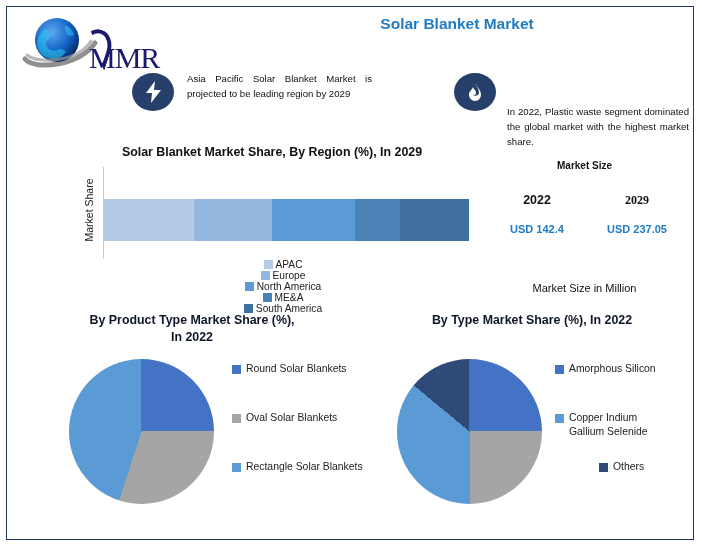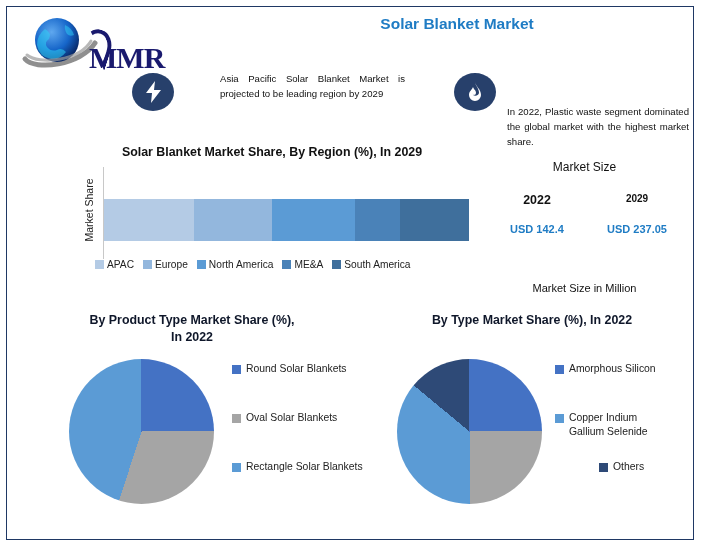--- a/index.html
+++ b/index.html
@@ -2,46 +2,46 @@
 <html><head>
 <meta charset="utf-8">
 <style>
   html,body{margin:0;padding:0;background:#ffffff;}
   body{width:702px;height:548px;font-family:"Liberation Sans",sans-serif;-webkit-font-smoothing:antialiased;}
   #card{position:absolute;left:6px;top:6px;width:688px;height:534px;border:1.5px solid #1f3864;box-sizing:border-box;background:#fff;}
   .abs{position:absolute;}
 
   
   #logo{left:14px;top:8px;width:150px;height:62px;}
-  #logo .mmr{position:absolute;left:68px;top:26px;font-family:"Liberation Serif",serif;font-weight:bold;font-size:30px;color:#1a1a6e;letter-spacing:-1px;}
+  #logo .mmr{position:absolute;left:68px;top:26px;font-family:"Liberation Serif",serif;font-weight:normal;font-size:30px;color:#1a1a6e;letter-spacing:-1px;}
   #logo .q-tail{position:absolute;left:60px;top:14px;width:22px;height:30px;border:4px solid #1a1a6e;border-radius:50% 50% 0 50%;border-left-color:transparent;border-bottom-color:transparent;transform:rotate(18deg);}
   #title{left:300px;top:8px;width:300px;text-align:center;font-size:15.5px;font-weight:bold;color:#1f7cc4;}
 
   .badge{border-radius:50%;background:#27406b;display:flex;align-items:center;justify-content:center;}
   #badge1{left:125px;top:66px;width:42px;height:38px;}
   #badge2{left:447px;top:66px;width:42px;height:38px;}
-  #note1{left:180px;top:64px;width:185px;font-size:9.6px;color:#111;line-height:15px;text-align:justify;margin-left:33px;}
+  #note1{left:180px;top:64px;width:185px;font-size:9.6px;color:#111;line-height:15px;text-align:justify;}
   #note2{left:500px;top:56px;width:182px;font-size:9.6px;color:#111;line-height:15px;text-align:justify;margin-top:41px;}
 
   
   #barTitle{left:60px;top:138px;width:410px;text-align:center;font-size:12.4px;font-weight:bold;color:#111;}
   #yLabel{left:55px;top:170px;width:90px;height:20px;transform:rotate(-90deg);transform-origin:left top;
           text-align:center;font-size:10.5px;color:#222;}
   #yLabel{left:76px;top:248px;}
   #axis{left:96px;top:160px;width:1px;height:92px;background:#c8c8c8;}
   #barWrap{left:97px;top:192px;width:365px;height:42px;display:flex;}
   #barWrap div{height:100%;}
-  #barLegend{left:88px;top:252px;width:385px;display:flex;align-items:center;font-size:10.2px;color:#222;}
+  #barLegend{left:88px;top:252px;width:385px;display:flex;align-items:center;font-size:10.2px;color:#222;flex-direction:column;}
   #barLegend .li{display:flex;align-items:center;margin-right:9px;white-space:nowrap;}
   #barLegend .sw{width:9px;height:9px;margin-right:3px;}
 
   
-  #msTitle{left:470px;top:153px;width:215px;text-align:center;font-size:12px;font-weight:normal;color:#111;}
+  #msTitle{left:470px;top:153px;width:215px;text-align:center;font-size:10px;font-weight:bold;color:#111;}
   #msY1{left:480px;top:186px;width:100px;text-align:center;font-size:12.4px;font-weight:bold;color:#111;}
-  #msY2{left:580px;top:186px;width:100px;text-align:center;font-size:10px;font-weight:bold;color:#111;}
+  #msY2{left:580px;top:186px;width:100px;text-align:center;font-size:12px;font-weight:bold;color:#111;font-family:Liberation Serif, serif;}
   #msV1{left:480px;top:216px;width:100px;text-align:center;font-size:11px;font-weight:bold;color:#1f7cc4;}
   #msV2{left:580px;top:216px;width:100px;text-align:center;font-size:11px;font-weight:bold;color:#1f7cc4;}
   #msFoot{left:470px;top:275px;width:215px;text-align:center;font-size:11px;color:#111;}
 
   
   .pieTitle{font-size:12.4px;font-weight:bold;color:#0f172a;text-align:center;line-height:17px;}
   #pt1{left:25px;top:305px;width:320px;}
   #pt2{left:360px;top:305px;width:330px;}
   .pie{border-radius:50%;}
   #pie1{left:62px;top:352px;width:145px;height:145px;}

